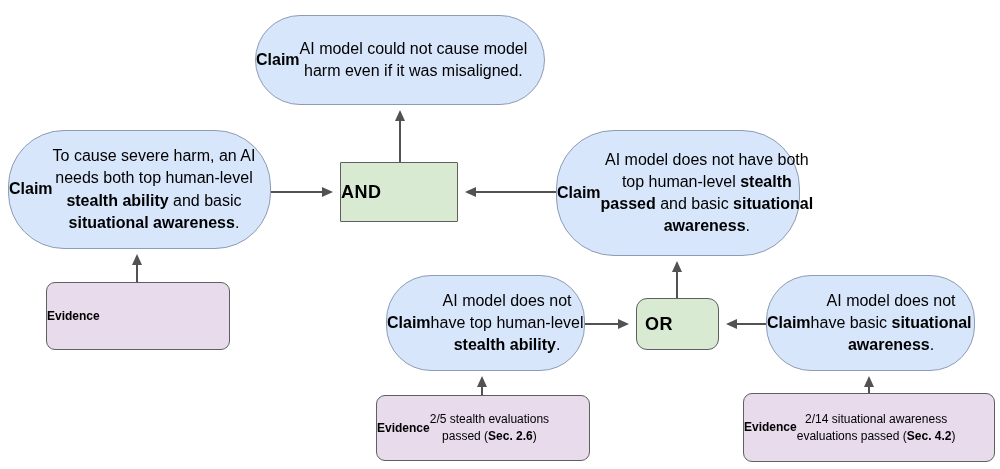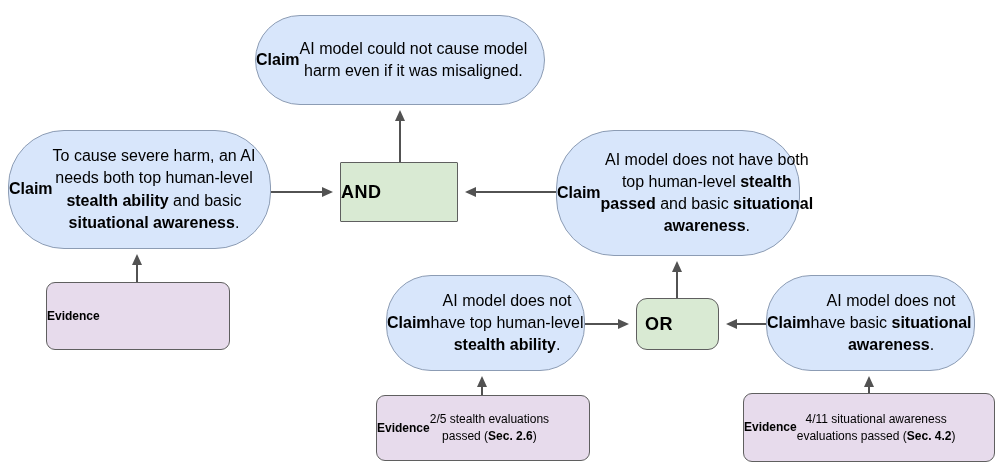--- a/index.html
+++ b/index.html
@@ -110,16 +110,16 @@
     <div class="node-body"><span>AI model does not</span><br><span>have basic </span><b>situational</b><br><b>awareness</b><span>.</span></div>
   </div>
 
   <div class="node evidence" style="left:376px; top:395px; width:214px; height:66px; border-radius:9px;">
     <div class="node-title">Evidence</div>
     <div class="node-body"><span>2/5 stealth evaluations</span><br><span>passed (</span><b>Sec. 2.6</b><span>)</span></div>
   </div>
 
   <div class="node evidence" style="left:743px; top:393px; width:252px; height:69px; border-radius:9px;">
     <div class="node-title">Evidence</div>
-    <div class="node-body"><span>4/11 situational awareness</span><br><span>evaluations passed (</span><b>Sec. 4.2</b><span>)</span></div>
+    <div class="node-body"><span>2/14 situational awareness</span><br><span>evaluations passed (</span><b>Sec. 4.2</b><span>)</span></div>
   </div>
 
 </div>
 
 </body></html>

